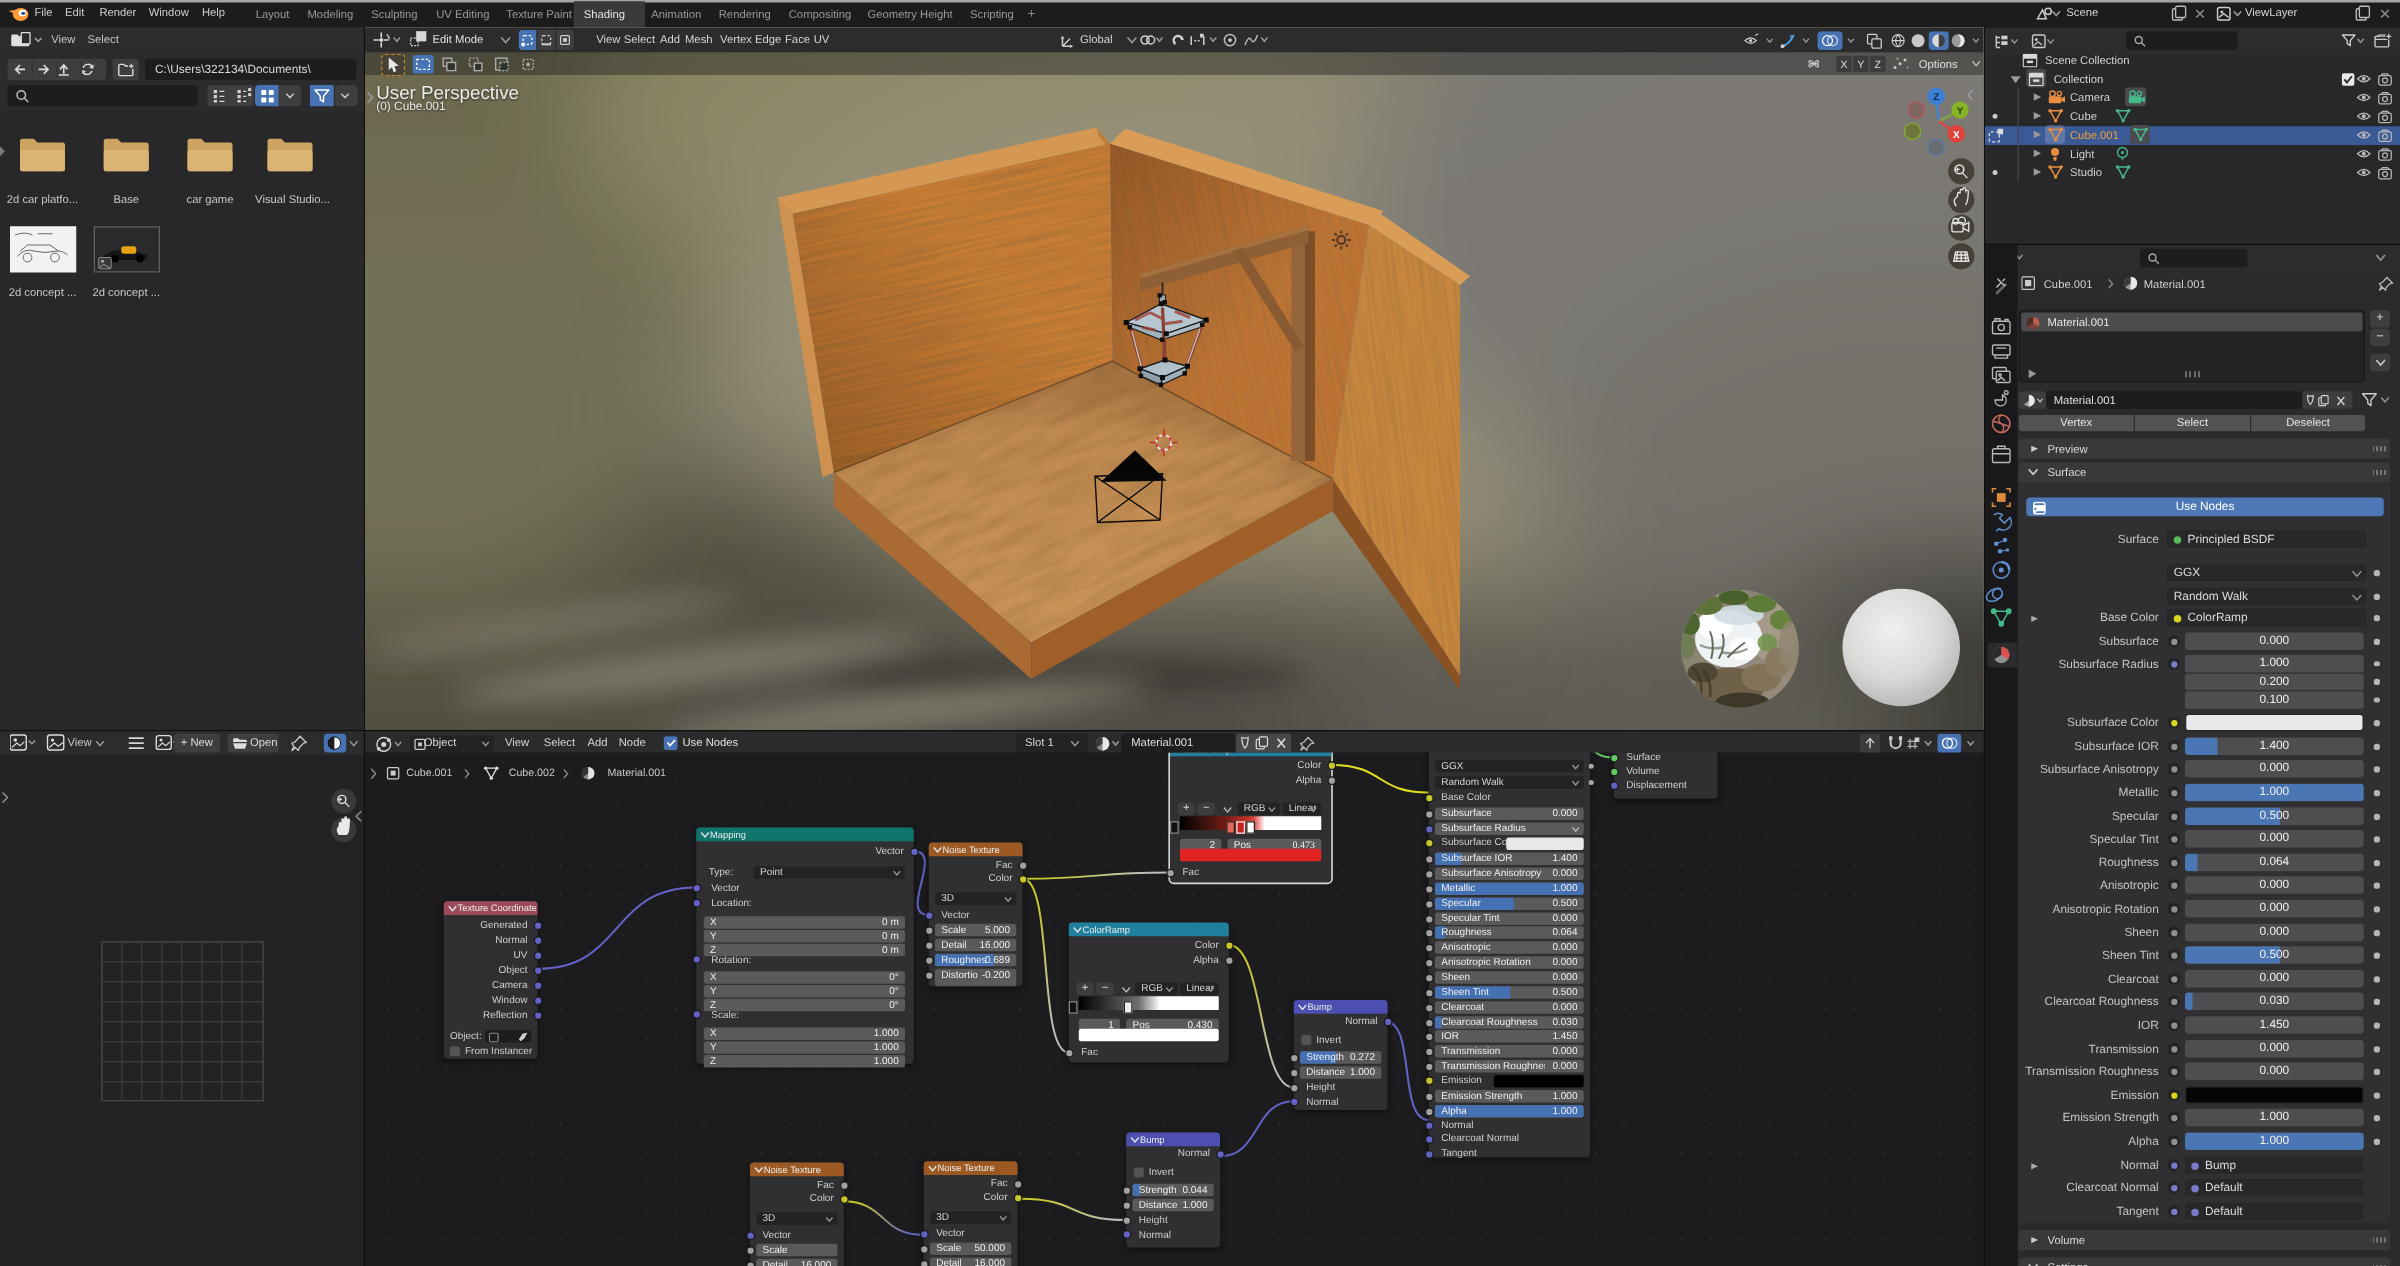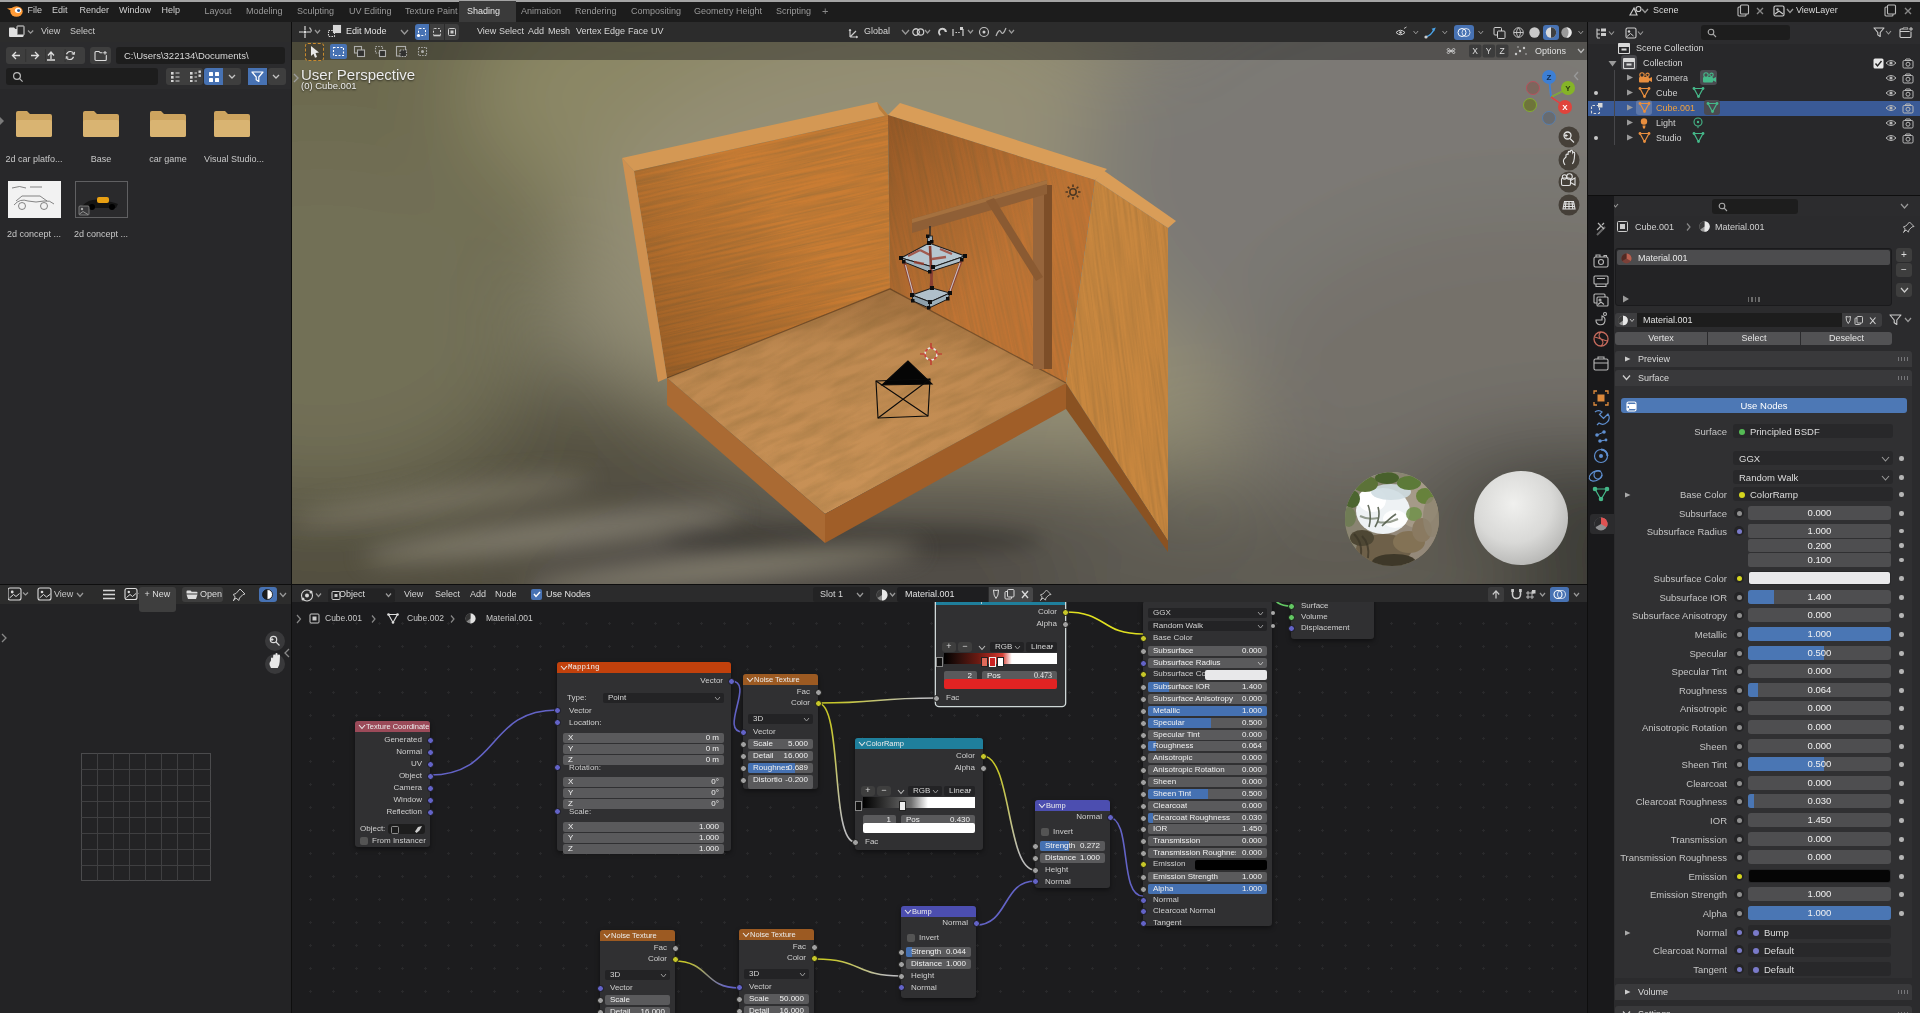--- a/index.html
+++ b/index.html
@@ -207,21 +207,21 @@
         <rect x="0" y="1.5" width="12" height="11" rx="2" fill="none" stroke="#ddd" stroke-width="1.1"></rect>
         <circle cx="3.8" cy="5" r="1.2" fill="#ddd"></circle>
           <path d="M1.5 10.5 l3.5 -3 l2.5 2 l3.5 -3" stroke="#ddd" stroke-width="1" fill="none"></path>
         <path d="M13.5 6 l2.3 2.5 l2.3 -2.5" stroke="#999" stroke-width="1.1" fill="none"></path>
       </g>
     </svg>
     <div class="abs lbl" style="left:54px;top:4px;font-size:9px;">View</div>
       <svg class="abs" style="left:76px;top:7px" width="9" height="7" viewBox="0 0 9 7">
         <path d="M1 1 l3 3.5 l3 -3.5" fill="none" stroke="#999" stroke-width="1.2"></path>
       </svg>
-    <div class="abs btn" style="left:139px;top:2px;width:37px;height:25px;color:#ddd;font-size:9px;line-height:15px;text-align:center;">+  New</div>
+    <div class="abs btn" style="left:139px;top:2px;width:37px;height:15px;color:#ddd;font-size:9px;line-height:15px;text-align:center;">+  New</div>
     <div class="abs btn" style="left:182px;top:2px;width:41px;height:15px;color:#ddd;font-size:9px;">
         <svg class="abs" style="left:4px;top:3px" width="12" height="10" viewBox="0 0 12 10">
           <path d="M0.5 1.5 a1 1 0 0 1 1-1 h3 l1.2 1.2 h4.8 a1 1 0 0 1 1 1 v0.8 h-11Z M0.5 4.5 h11 l-1.5 4.5 h-8Z" fill="#ddd"></path>
         </svg>
         <span style="position:absolute;left:18px;line-height:15px;">Open</span>
       </div>
     <svg class="abs" style="left:233px;top:3px" width="13" height="13" viewBox="0 0 13 13">
         <path d="M7 1 l5 5 l-2 .5 l-3.5 3.5 l-.8 2.5 l-2.5 -2.5 l-3 3 l2 -4 l-2 -2.5 l2.8 -1Z" fill="none" stroke="#ccc" stroke-width="1"></path>
       </svg>
     <div class="abs blue" style="left:259px;top:2px;width:18px;height:15px;border-radius:3px;"></div>
@@ -769,21 +769,21 @@
         <div class="nrow" style="left:5px;top:103px;">Object:</div>
         <div class="fld" style="position:absolute;left:33px;top:103px;width:37px;height:10px;"></div>
         <svg style="position:absolute;left:36px;top:104.5px" width="32" height="8" viewBox="0 0 32 8">
           <rect x="0.5" y="0.5" width="7" height="7" rx="1" fill="none" stroke="#aaa" stroke-width="0.8"></rect>
           <path d="M27 1 l4 -1 l-2.5 4.5 l-3 2.5 l-1.5 -1.5Z" fill="#ccc"></path>
         </svg>
         <div style="position:absolute;left:5px;top:116px;width:8px;height:8px;background:#545454;border-radius:2px;"></div>
         <div class="nrow" style="left:17px;top:115px;">From Instancer</div>
       </div>
       <div class="node" style="left:265px;top:77px;width:174px;height:189px;">
-        <div class="nhead" style="background:#c2410c;height:11px;line-height:11px;font-family:Liberation Mono, monospace;">Mapping</div>
+        <div class="nhead" style="background:#0f766e;height:11px;line-height:11px;">Mapping</div>
         <svg style="position:absolute;left:3px;top:3px" width="8" height="6" viewBox="0 0 8 6">
           <path d="M1 1 l3 3.5 l3 -3.5" fill="none" stroke="#e8e8e8" stroke-width="1.1"></path>
         </svg>
         <div class="nrow" style="right:8px;top:14px;">Vector</div>
         <div class="sock" style="left:170.5px;top:16.0px;background:#6363c7;"></div>
         <div class="nrow" style="left:10px;top:31px;">Type:</div>
         <div class="ndrop" style="left:46px;top:31px;width:121px;height:10px;">
           <span style="position:absolute;left:5px;">Point</span>
           <svg style="position:absolute;right:3px;top:2.5px" width="7" height="6" viewBox="0 0 7 6">
             <path d="M1 1 l2.5 3 l2.5 -3" fill="none" stroke="#999" stroke-width="1"></path>

